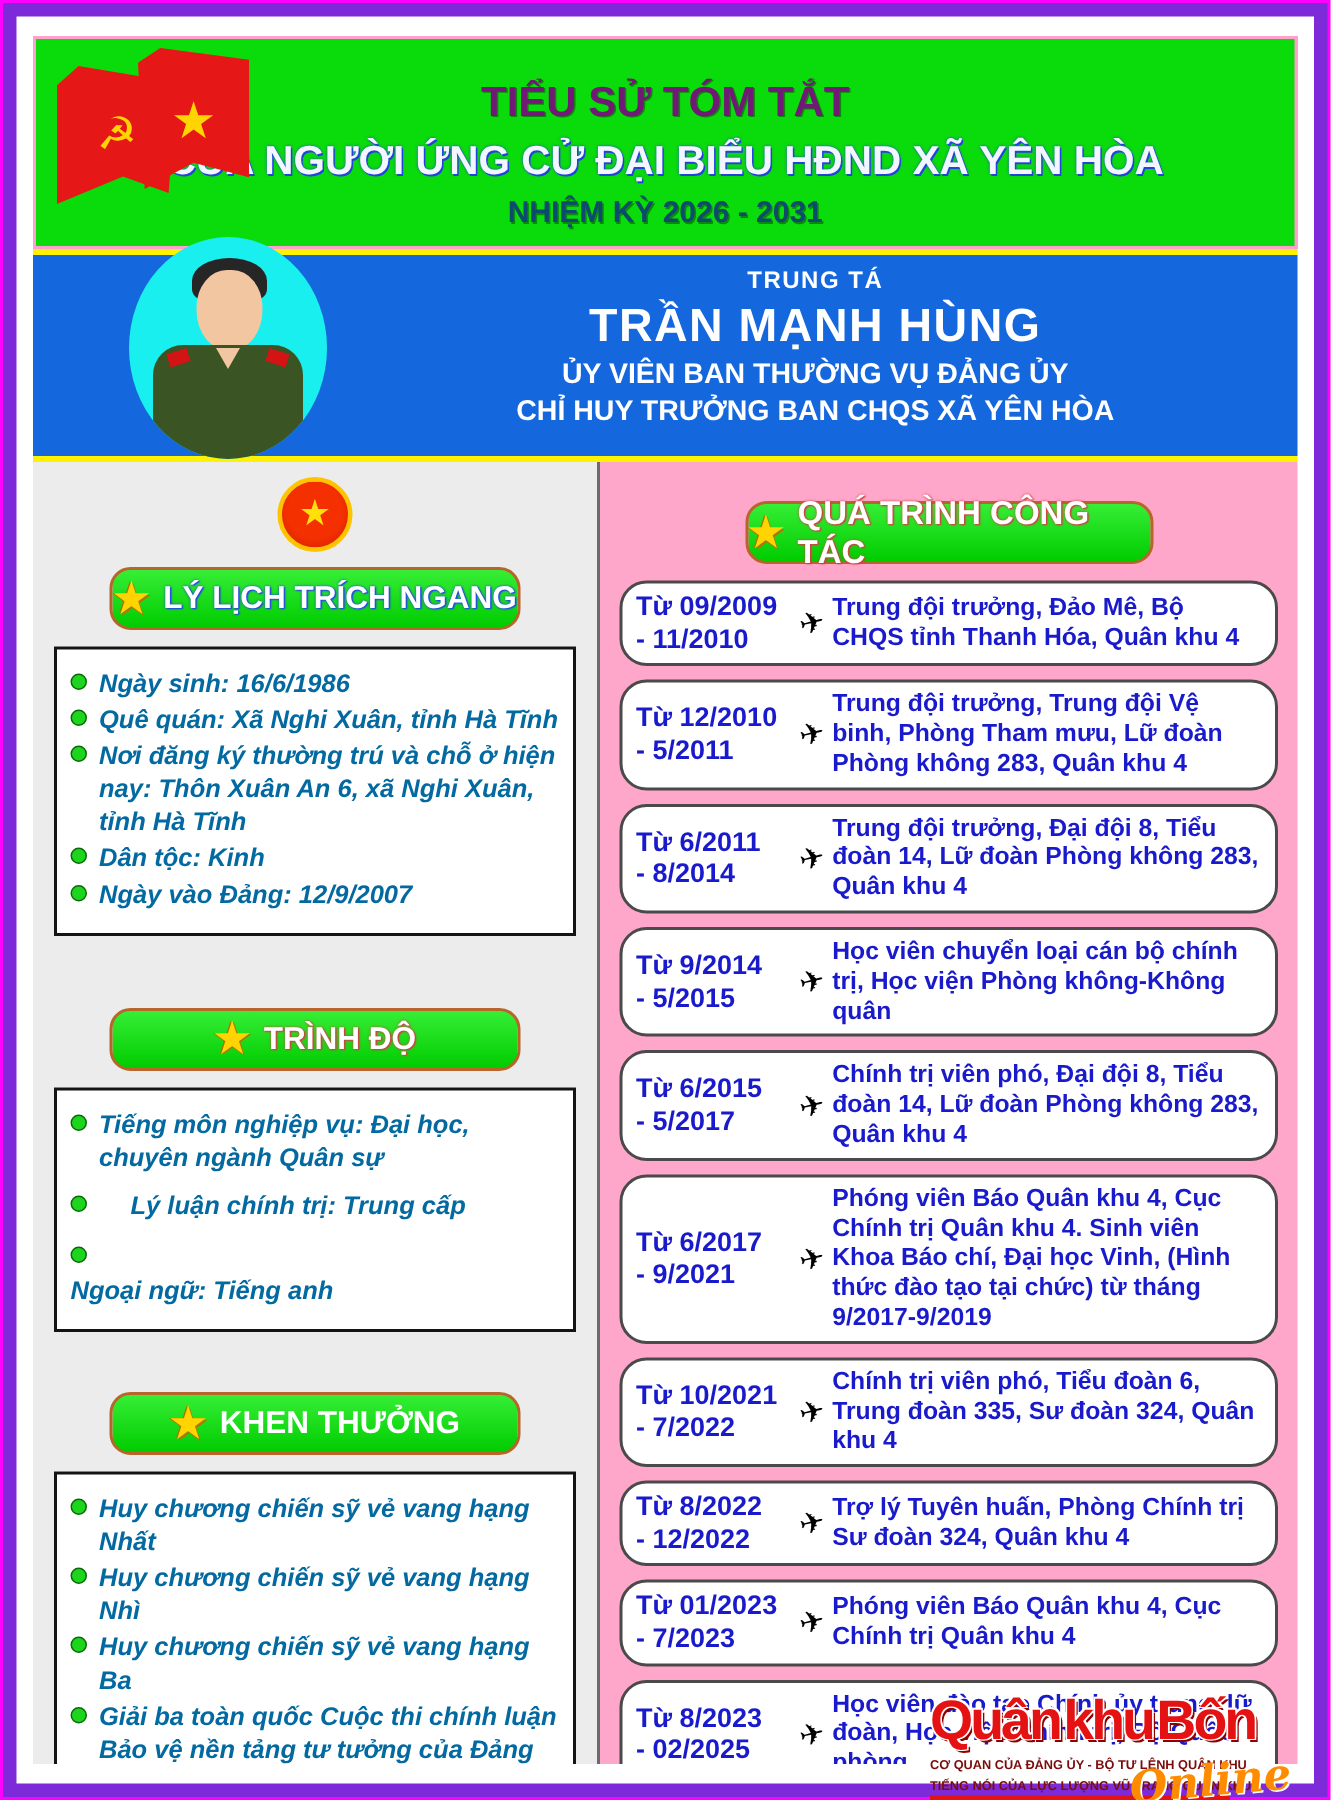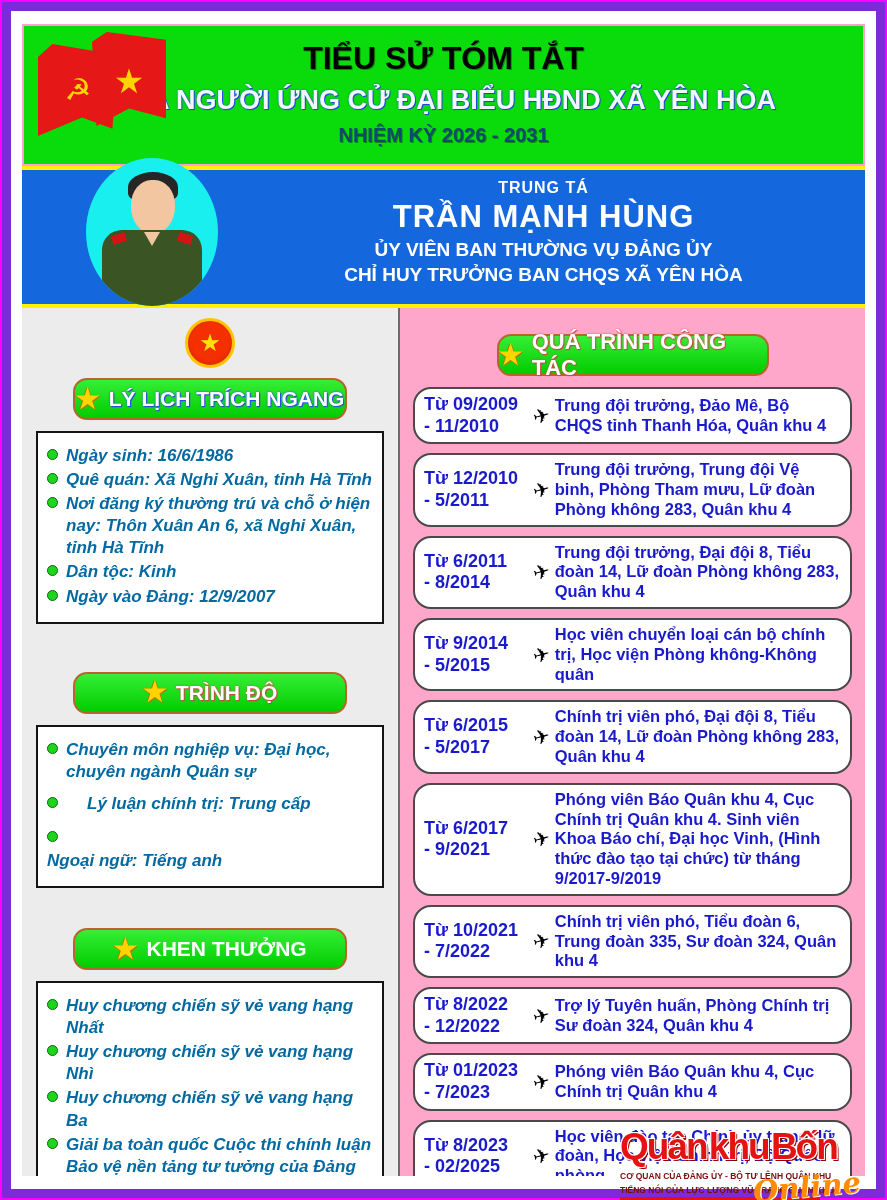--- a/index.html
+++ b/index.html
@@ -5,21 +5,21 @@
   html,body{margin:0;padding:0;}
   body{width:887px;height:1200px;position:relative;overflow:hidden;
        font-family:"Liberation Sans",sans-serif;background:#FF00FF;}
   .frame-purple{position:absolute;inset:2px;background:#7D2BD8;}
   .paper{position:absolute;inset:11px;background:#FFFFFF;}
   .content{position:absolute;left:11px;top:13px;width:843px;height:1152px;}
 
   
   .green-header{height:142px;background:#0ADB0A;border:2px solid #FFA0CF;
                 box-sizing:border-box;text-align:center;position:relative;}
-  .h-line1{padding-top:14px;font-size:32px;font-weight:bold;color:#000000;
+  .h-line1{padding-top:26px;font-size:28px;font-weight:bold;color:#701a75;
            text-shadow:1px 1px 0 #0a8a0a;}
   .h-line2{margin-top:8px;font-size:27px;font-weight:bold;color:#F2F6FF;
            text-shadow:0 0 2px #2244dd,1px 1px 0 #2244dd;}
   .h-line3{margin-top:8px;font-size:20px;font-weight:bold;color:#0c4a6e;
            text-shadow:1px 1px 0 #0a8a0a;}
   .flags{position:absolute;left:14px;top:6px;width:130px;height:112px;}
   .flag{position:absolute;background:#E51717;display:flex;align-items:center;justify-content:center;}
   .flag-party{left:0;top:12px;width:80px;height:92px;
       clip-path:polygon(0 14%,18% 0,100% 12%,93% 92%,55% 80%,0 100%);}
   .flag-nation{left:54px;top:0;width:74px;height:98px;
@@ -178,21 +178,21 @@
             </div>
         </div>
 
         <div class="section-btn mt-lg">
           <span class="star">★</span>
           <span class="sh-red">TRÌNH ĐỘ</span>
         </div>
         <div class="info-box">
           <div class="info-item">
               <span class="bullet"></span>
-              <span>Chuyên môn nghiệp vụ: Đại học, chuyên ngành Quân sự</span>
+              <span>Tiếng môn nghiệp vụ: Đại học, chuyên ngành Quân sự</span>
             </div>
           <div class="info-item" style="margin-top:10px;gap:29px;">
               <span class="bullet"></span>
               <span>Lý luận chính trị: Trung cấp</span>
             </div>
           <div class="info-item" style="margin-top:12px;flex-direction:column;">
               <span class="bullet"></span>
               <span>Ngoại ngữ: Tiếng anh</span>
             </div>
         </div>

